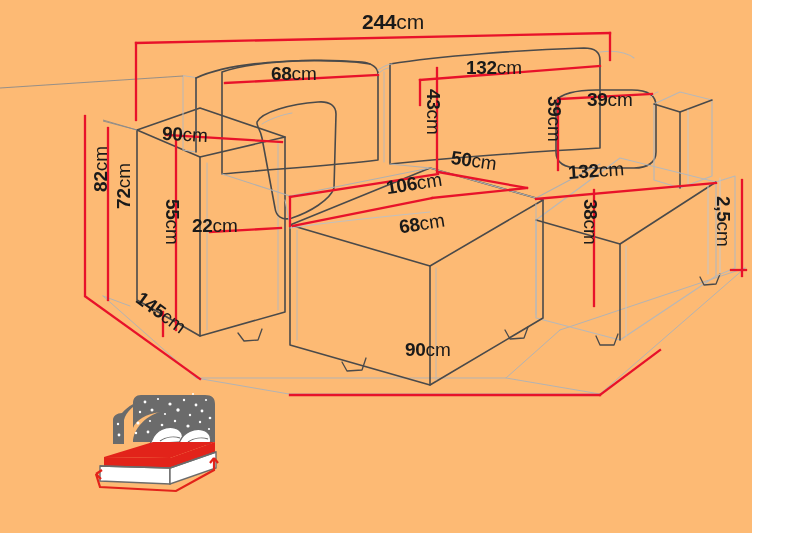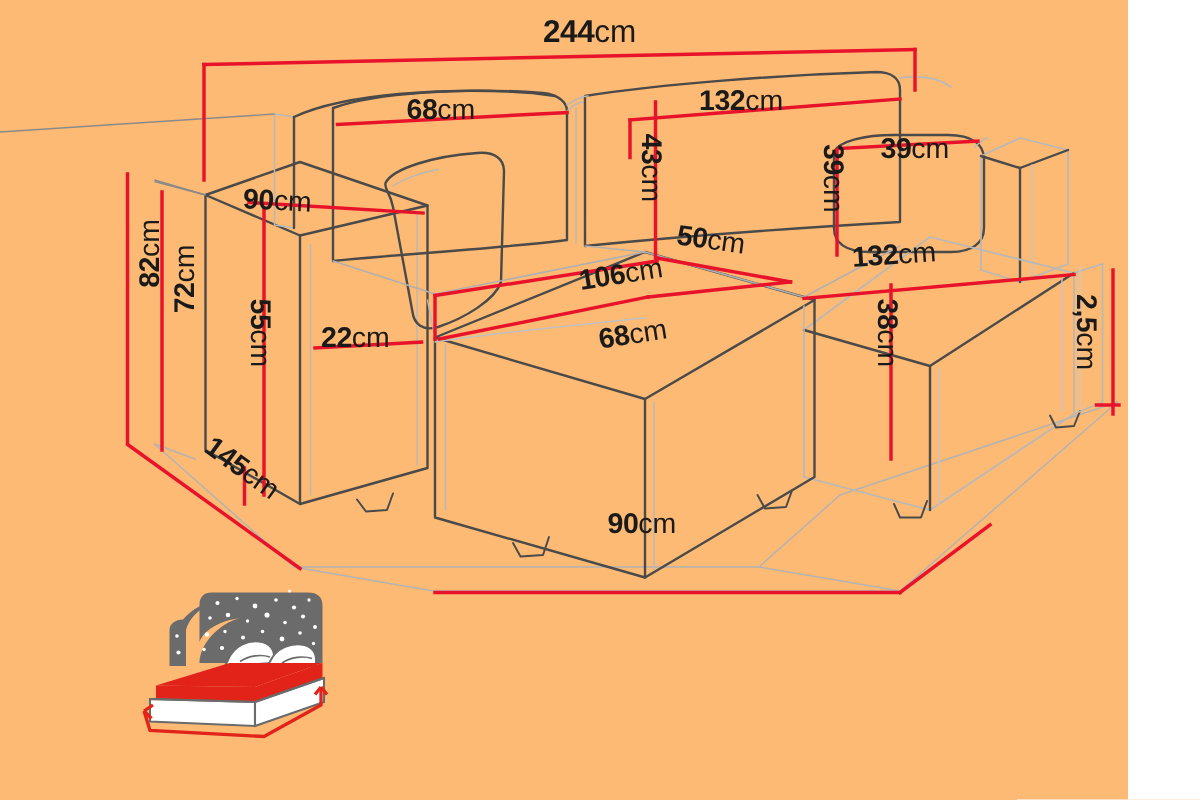--- a/index.html
+++ b/index.html
@@ -291,21 +291,21 @@
   </div>
 
   <div class="dim-label" style="left:162px; top:125px; font-size:19px; transform:rotate(3deg);">
     <span>90</span><span class="unit">cm</span>
   </div>
 
   <div class="dim-label rot90" style="left:182px; top:199px; font-size:19px; transform:rotate(90deg);">
     <span>55</span><span class="unit">cm</span>
   </div>
 
-  <div class="dim-label" style="left:214px; top:216px; font-size:19px;">
+  <div class="dim-label" style="left:192px; top:216px; font-size:19px;">
     <span>22</span><span class="unit">cm</span>
   </div>
 
   <div class="dim-label" style="left:451px; top:151px; font-size:19px; transform:rotate(8deg);">
     <span>50</span><span class="unit">cm</span>
   </div>
 
   <div class="dim-label" style="left:386px; top:174px; font-size:19px; transform:rotate(-9deg);">
     <span>106</span><span class="unit">cm</span>
   </div>

